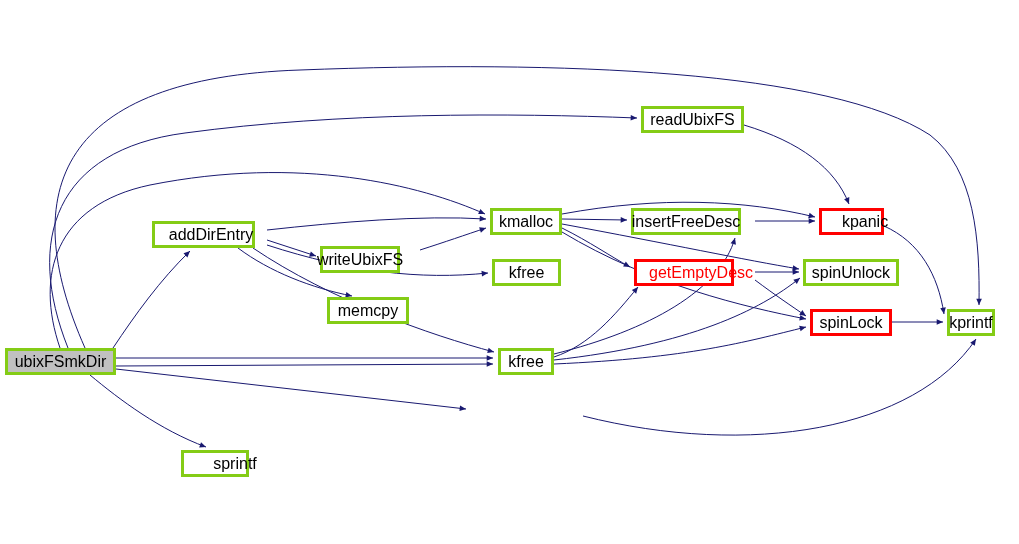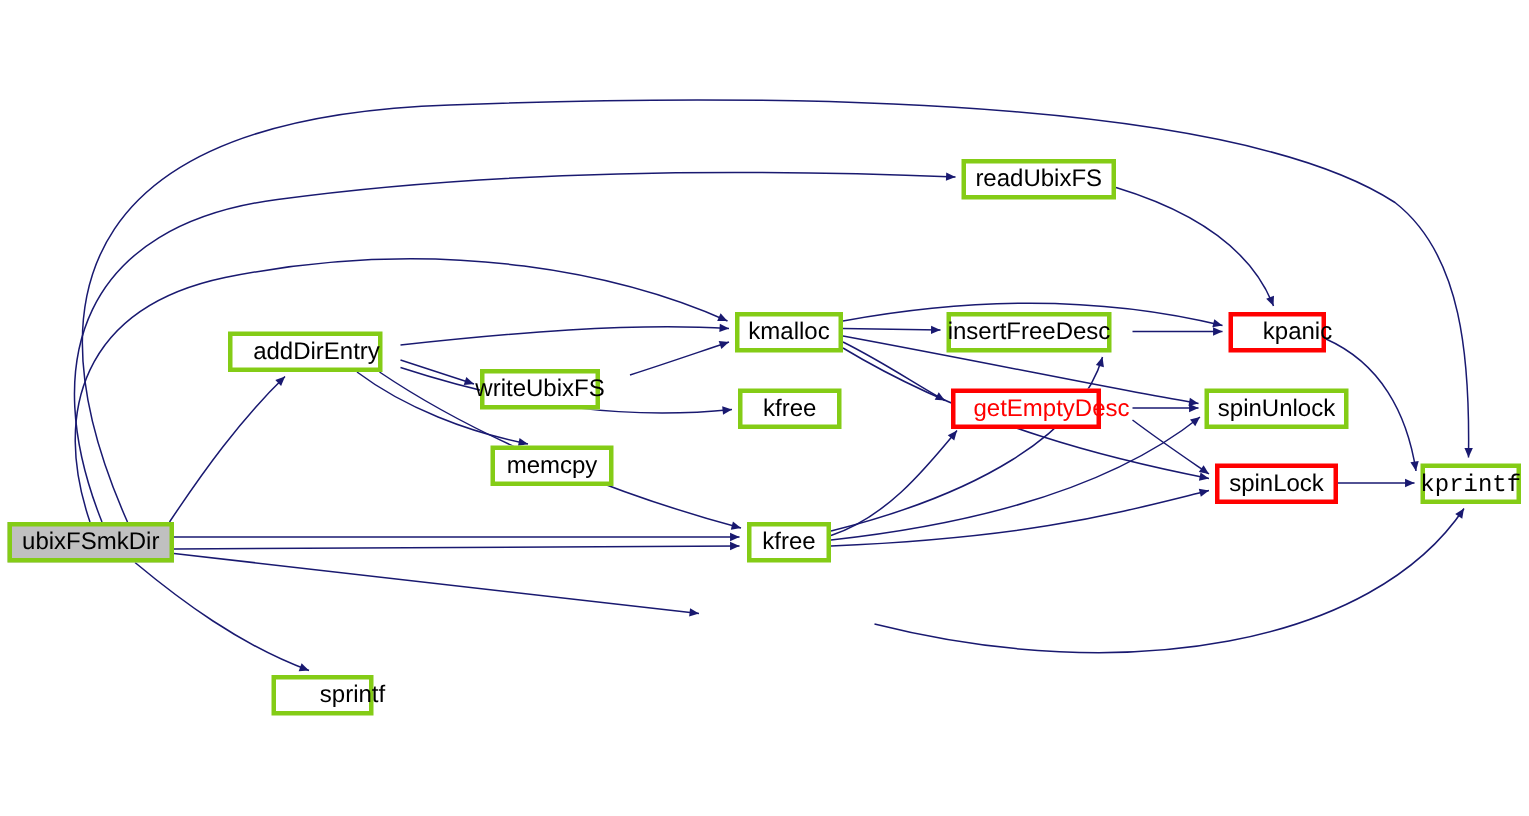--- a/index.html
+++ b/index.html
@@ -110,15 +110,15 @@
   <div class="node" style="left:490px; top:208px; width:72px;">kmalloc</div>
   <div class="node" style="left:492px; top:259px; width:69px;">kfree</div>
   <div class="node" style="left:498px; top:348px; width:56px;">kfree</div>
   <div class="node" style="left:181px; top:450px; width:68px;padding-left:40px;">sprintf</div>
   <div class="node" style="left:641px; top:106px; width:103px;">readUbixFS</div>
   <div class="node" style="left:631px; top:208px; width:110px;">insertFreeDesc</div>
   <div class="node truncated redtext" style="left:634px; top:259px; width:100px;padding-left:34px;">getEmptyDesc</div>
   <div class="node truncated" style="left:819px; top:208px; width:65px;padding-left:27px;">kpanic</div>
   <div class="node" style="left:803px; top:259px; width:96px;">spinUnlock</div>
   <div class="node truncated" style="left:810px; top:309px; width:82px;">spinLock</div>
-  <div class="node" style="left:947px; top:309px; width:67px;font-family:Liberation Mono, monospace;">kprintf</div>
+  <div class="node" style="left:947px; top:309px; width:48px;">kprintf</div>
 
 </div>
 
 </body></html>

